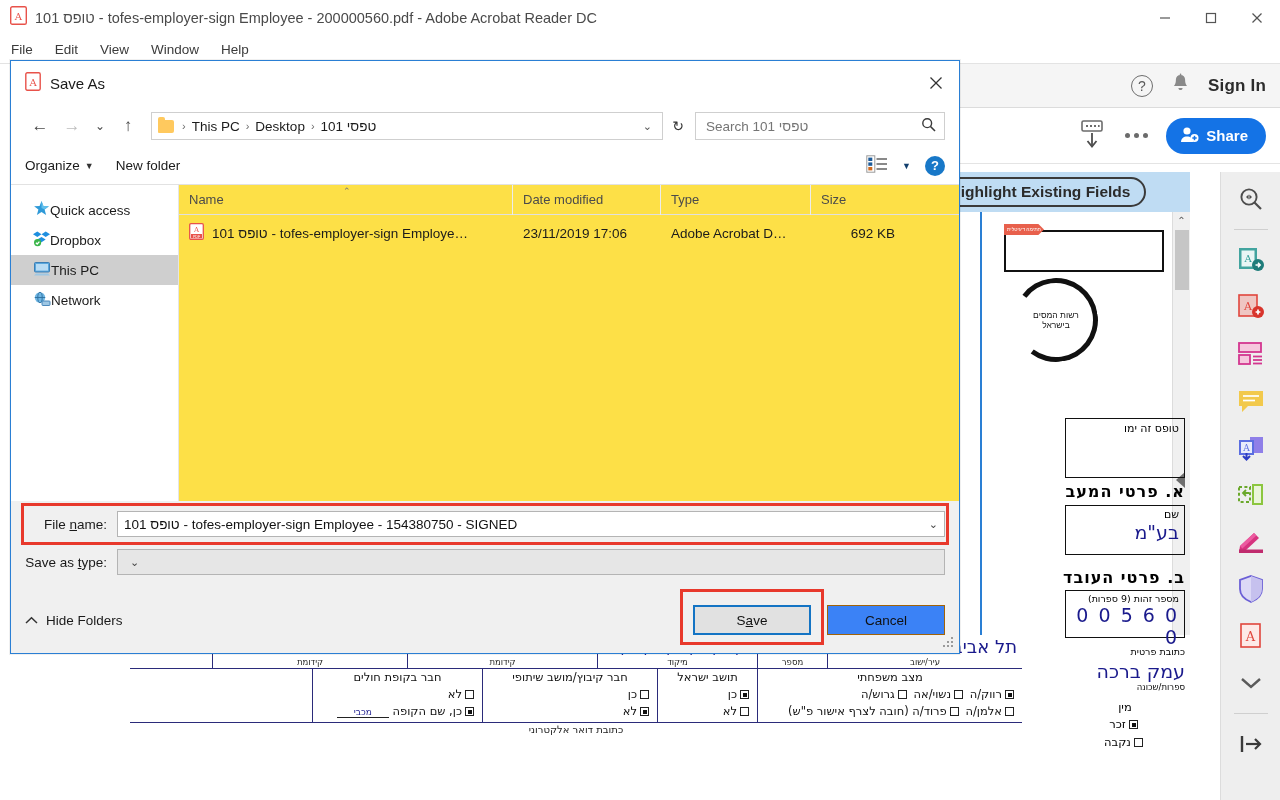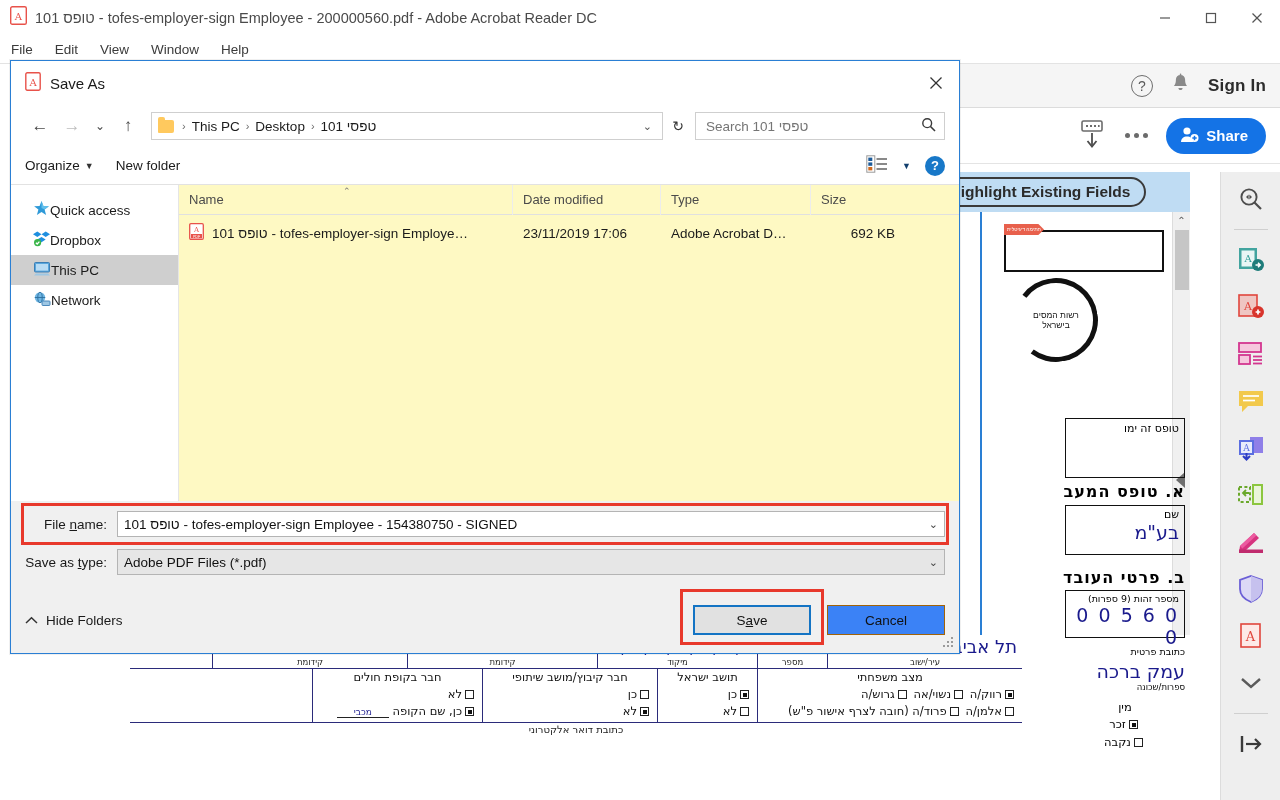--- a/index.html
+++ b/index.html
@@ -193,21 +193,21 @@
   .dlg-body { flex:1; display:flex; background:#fff; min-height:0; }
   .nav-pane {
     width:168px; background:#ffffff; border-right:1px solid #e5e5e5;
     padding-top:10px;
   }
   .nav-item {
     height:30px; display:flex; align-items:center; padding-left:22px;
     font-size:13.5px; color:#1b1b1b;
   }
   .nav-item.selected { background:#cfcfcf; }
-  .list-pane { flex:1; display:flex; flex-direction:column; min-width:0; background:#fef9c3; }
+  .list-pane { flex:1; display:flex; flex-direction:column; min-width:0; background:#fde047; }
   .col-head { height:30px; display:flex; align-items:center; border-bottom:1px solid #e0e0e0; position:relative; }
   .col {
     font-size:13px; color:#4b4b4b; padding-left:10px; height:30px;
     display:flex; align-items:center; border-right:1px solid #ececec;
   }
   .col.c-name { width:334px; position:relative; }
   .col.c-date { width:148px; }
   .col.c-type { width:150px; }
   .col.c-size { width:100px; border-right:none; }
   .sortmark { position:absolute; left:164px; top:1px; font-size:9px; color:#777; }
@@ -525,21 +525,21 @@
           <div class="fs-cell" style="width:100%; border-left:none; height:34px; position:relative">
             <div class="fs-lbl" style="font-size:10px">כתובת דואר אלקטרוני</div>
           </div>
         </div>
       </div>
     </div>
 
     <div style="position:absolute; right:95px; top:418px; width:120px; text-align:right; direction:rtl; font-family:'DejaVu Sans',sans-serif;">
       <div style="border:1px solid #111; height:60px; padding:3px 5px; font-size:11px;">טופס זה ימו</div>
     </div>
-    <div style="position:absolute; right:95px; top:482px; direction:rtl; font-size:16px; font-weight:bold; letter-spacing:1px; font-family:'DejaVu Sans',sans-serif;">א. טופס המעב</div>
+    <div style="position:absolute; right:95px; top:482px; direction:rtl; font-size:16px; font-weight:bold; letter-spacing:1px; font-family:'DejaVu Sans',sans-serif;">א. פרטי המעב</div>
     <div style="position:absolute; right:95px; top:505px; width:120px; direction:rtl; font-family:'DejaVu Sans',sans-serif;">
       <div style="border:1px solid #111; height:50px; padding:2px 5px; text-align:right;">
         <div style="font-size:11px">שם</div>
         <div style="font-size:19px; color:#1a1a8c">בע"מ</div>
       </div>
     </div>
     <div style="position:absolute; right:95px; top:568px; direction:rtl; font-size:16px; font-weight:bold; letter-spacing:1px; font-family:'DejaVu Sans',sans-serif;">ב. פרטי העובד</div>
     <div style="position:absolute; right:95px; top:590px; width:120px; direction:rtl; font-family:'DejaVu Sans',sans-serif;">
       <div style="border:1px solid #111; height:48px; padding:2px 5px; text-align:right;">
         <div style="font-size:9.5px">מספר זהות (9 ספרות)</div>
@@ -710,21 +710,20 @@
       <div class="fld-row">
         <div class="fld-label"><span>File </span><u>n</u><span>ame:</span></div>
         <div class="combo">
           <span class="val">101 טופס - tofes-employer-sign Employee - 154380750 - SIGNED</span>
           <span class="caret">⌄</span>
         </div>
       </div>
       <div class="fld-row">
         <div class="fld-label"><span>Save as </span><u>t</u><span>ype:</span></div>
         <div class="combo grey">
-          <span class="val">Adobe PDF Files (*.pdf)</span>
           <span class="caret">⌄</span>
         </div>
       </div>
     </div>
 
     <div class="dlg-footer">
       <div class="hide-folders">
         <span>
           <svg width="13" height="9" viewBox="0 0 13 9">
               <path d="M1 7 L6.5 1.8 L12 7" fill="none" stroke="#333" stroke-width="1.5"></path>

